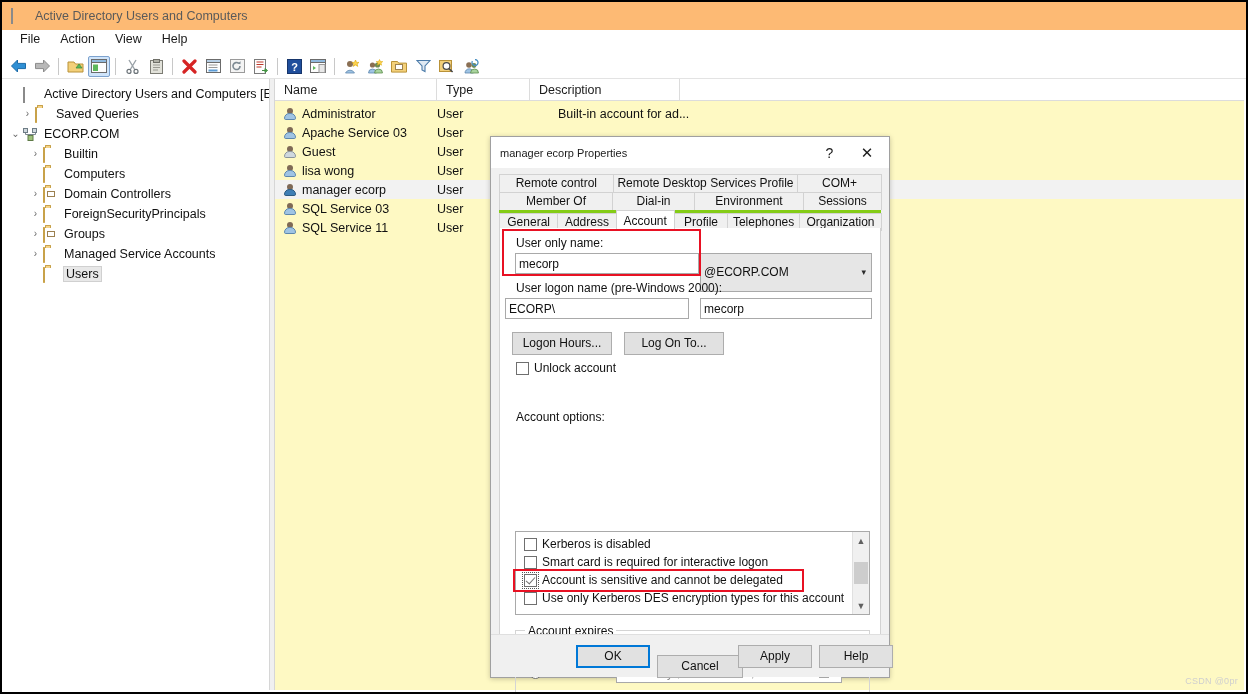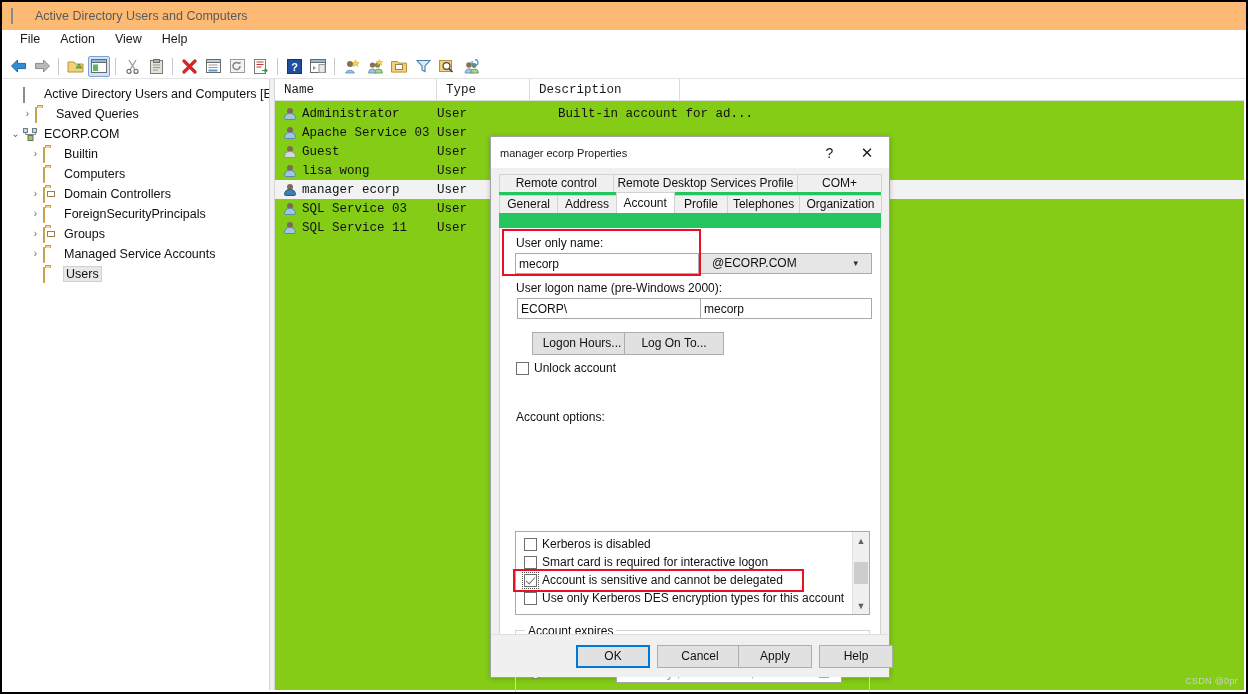--- a/index.html
+++ b/index.html
@@ -115,24 +115,23 @@
   #splitter {
     width: 6px;
     flex: none;
     background: #f0f0f0;
     border-left: 1px solid #d6d6d6;
     border-right: 1px solid #d6d6d6;
     box-sizing: border-box;
   }
   #list-pane {
     flex: 1 1 auto;
-    background: #84cc16;
+    background: #fef9c3;
     position: relative;
     overflow: hidden;
-    font-family: Liberation Mono, monospace;
   }
 
   
   .tree-row {
     height: 20px;
     display: flex;
     align-items: center;
     font-size: 12.5px;
     white-space: nowrap;
     color: #111111;
@@ -317,21 +316,21 @@
     color: #1a1a1a;
     font-size: 14px;
   }
   #dlg-titlebar .tb-sys.close { width: 44px; font-size: 15px; }
 
   #dlg-body {
     position: absolute;
     left: 8px; right: 8px;
     top: 37px;
     bottom: 42px;
-    background: #22c55e;
+    background: #84cc16;
   }
 
   
   .tab-rows { position: relative; }
   .tab-row {
     display: flex;
     height: 18px;
     position: relative;
   }
   .tab {
@@ -381,23 +380,23 @@
     line-height: 19px;
     padding: 0 3px;
     font-size: 12px;
     color: #111111;
     font-family: "Liberation Sans", sans-serif;
   }
   .combo {
     box-sizing: border-box;
     border: 1px solid #a9a9a9;
     background: #e6e6e6;
-    height: 21px;
+    height: 39px;
     line-height: 19px;
-    padding: 0 11px;
+    padding: 0 3px;
     font-size: 12px;
     color: #111111;
     display: flex;
     align-items: center;
   }
   .combo .cv { flex: 1 1 auto; }
   .combo .carat { font-size: 9px; color: #2b2b2b; padding-right: 2px; }
 
   .btn {
     box-sizing: border-box;
@@ -903,20 +902,26 @@
     <div id="dlg-body">
 
       <div class="tab-rows">
 
         <div class="tab-row">
           <div class="tab" style="width:115px">Remote control</div>
           <div class="tab" style="width:186px">Remote Desktop Services Profile</div>
           <div class="tab" style="width:85px">COM+</div>
         </div>
 
+        <div class="tab-row">
+          <div class="tab" style="width:114px">Member Of</div>
+          <div class="tab" style="width:83px">Dial-in</div>
+          <div class="tab" style="width:110px">Environment</div>
+          <div class="tab" style="width:79px">Sessions</div>
+        </div>
 
         <div class="tab-row" style="height:21px">
           <div class="tab" style="width:62px;margin-top:3px">General</div>
           <div class="tab" style="width:62px;margin-top:3px">Address</div>
           <div class="tab active" style="width:62px;margin-top:0">Account</div>
           <div class="tab" style="width:57px;margin-top:3px">Profile</div>
           <div class="tab" style="width:76px;margin-top:3px">Telephones</div>
           <div class="tab" style="width:87px;margin-top:3px">Organization</div>
         </div>
       </div>
@@ -927,25 +932,25 @@
 
         <input class="ipt" style="position: absolute; left: 15px; top: 25px; width: 184px;" value="mecorp">
 
         <div class="combo" style="position:absolute;left:200px;top:25px;width:172px">
           <span class="cv">@ECORP.COM</span>
           <span class="carat">▾</span>
         </div>
 
         <div class="lbl" style="position:absolute;left:16px;top:53px">User logon name (pre-Windows 2000):</div>
 
-        <input class="ipt" style="position: absolute; left: 17px; top: 70px; width: 184px;" value="ECORP\">
+        <input class="ipt" style="position: absolute; left: 5px; top: 70px; width: 184px;" value="ECORP\">
 
         <input class="ipt" style="position: absolute; left: 200px; top: 70px; width: 172px;" value="mecorp">
 
-        <div class="btn" style="position:absolute;left:32px;top:104px;width:100px">Logon Hours...</div>
+        <div class="btn" style="position:absolute;left:12px;top:104px;width:100px">Logon Hours...</div>
 
         <div class="btn" style="position:absolute;left:124px;top:104px;width:100px">Log On To...</div>
 
         <div class="cb-line" style="position:absolute;left:16px;top:133px">
           <span class="cbx"></span>
           <span class="lbl">Unlock account</span>
         </div>
 
         <div class="lbl" style="position:absolute;left:16px;top:182px">Account options:</div>
 
@@ -1008,21 +1013,21 @@
 
         <div class="redbox" style="left:2px;top:1px;width:199px;height:47px"></div>
 
         <div class="redbox" style="left:13px;top:341px;width:291px;height:23px"></div>
 
       </div>
     </div>
 
     <div id="dlg-footer">
       <div class="btn default" style="position:absolute;left:85px;top:10px;width:74px">OK</div>
-      <div class="btn" style="position:absolute;left:166px;top:10px;width:86px">Cancel</div>
+      <div class="btn" style="position:absolute;left:166px;top:20px;width:86px">Cancel</div>
       <div class="btn" style="position:absolute;left:247px;top:10px;width:74px">Apply</div>
       <div class="btn" style="position:absolute;left:328px;top:10px;width:74px">Help</div>
     </div>
 
   </div>
 
   <div id="watermark">CSDN @0pr</div>
 
 </div>
 

